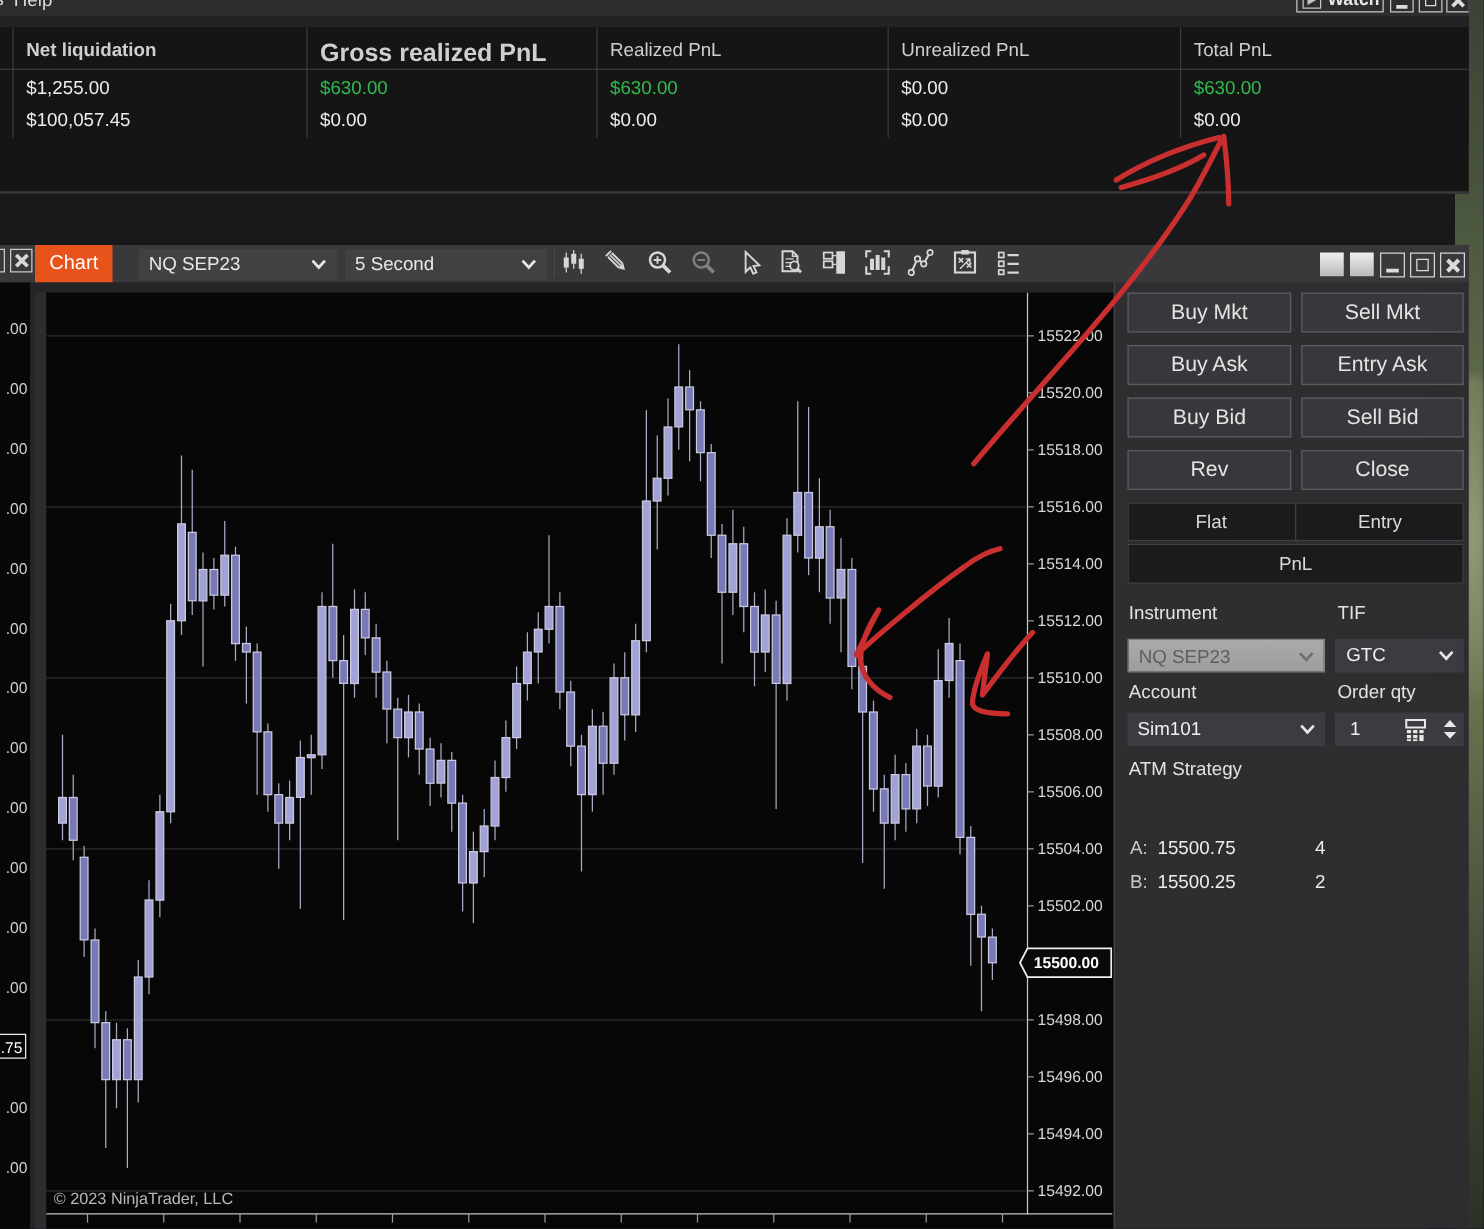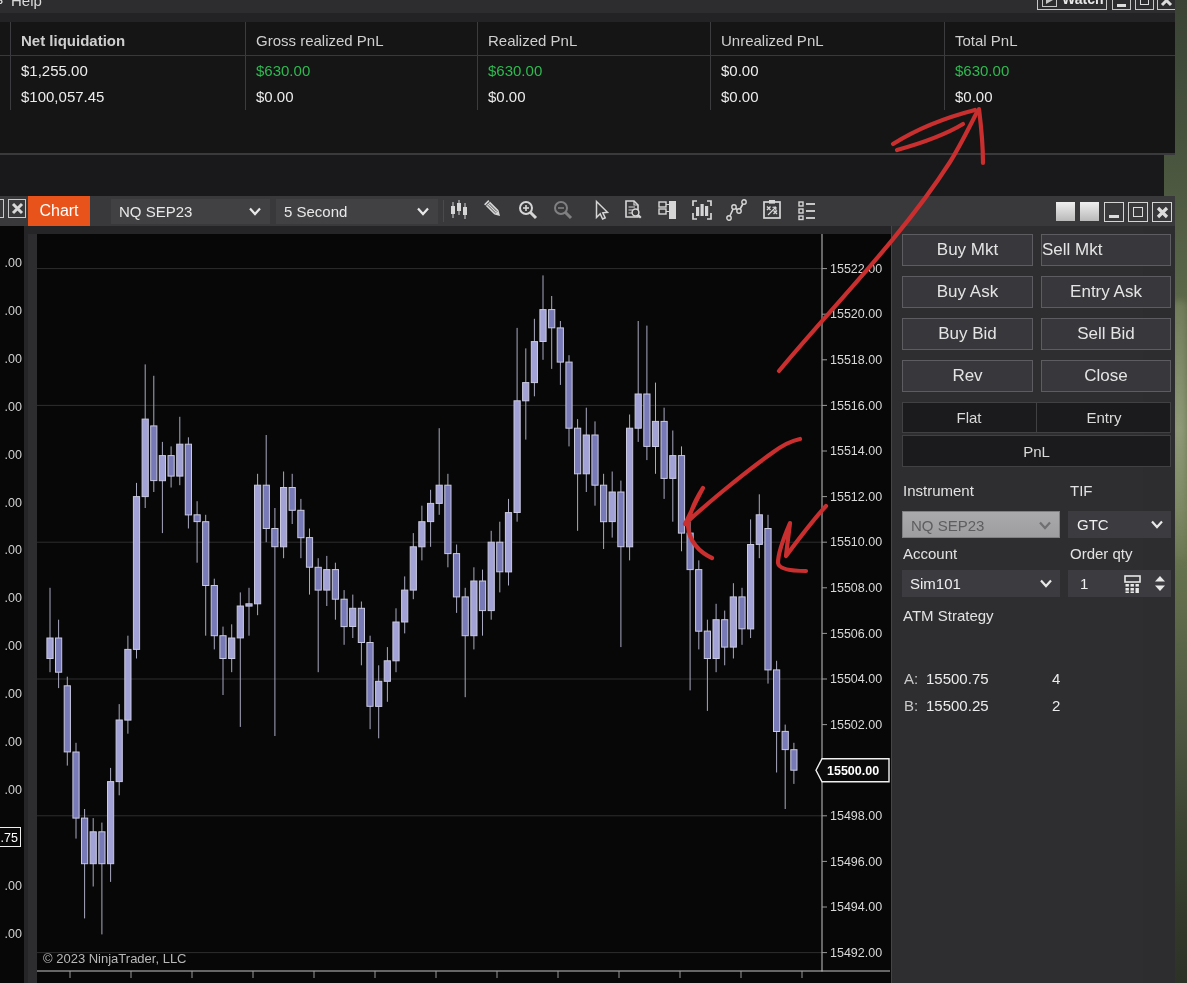--- a/index.html
+++ b/index.html
@@ -32,21 +32,21 @@
   <div class="abs" style="left:0;top:13px;width:100%;height:9px;background:#232325;"></div>
 
   <div class="abs" style="left:0;top:22px;width:1175px;height:133px;background:#151516;">
     <div class="abs" style="left:10px;top:0;width:1px;height:88px;background:#3c3c3e;"></div>
     <div class="abs" style="left:245px;top:0;width:1px;height:88px;background:#3c3c3e;"></div>
     <div class="abs" style="left:477px;top:0;width:1px;height:88px;background:#3c3c3e;"></div>
     <div class="abs" style="left:710px;top:0;width:1px;height:88px;background:#3c3c3e;"></div>
     <div class="abs" style="left:944px;top:0;width:1px;height:88px;background:#3c3c3e;"></div>
     <div class="abs" style="left:0;top:33px;width:1175px;height:1px;background:#39393b;"></div>
     <div class="abs" style="left:21px;top:10px;font-size:15px;color:#cfcfcf;font-weight:bold;">Net liquidation</div>
-    <div class="abs" style="left:256px;top:10px;font-size:15px;color:#cfcfcf;">Gross realized PnL</div>
+    <div class="abs" style="left:256px;top:10px;font-size:20px;color:#cfcfcf;font-weight:bold;">Gross realized PnL</div>
     <div class="abs" style="left:488px;top:10px;font-size:15px;color:#cfcfcf;">Realized PnL</div>
     <div class="abs" style="left:721px;top:10px;font-size:15px;color:#cfcfcf;">Unrealized PnL</div>
     <div class="abs" style="left:955px;top:10px;font-size:15px;color:#cfcfcf;">Total PnL</div>
     <div class="abs" style="left:21px;top:40px;font-size:15px;color:#ececec;">$1,255.00</div>
     <div class="abs" style="left:256px;top:40px;font-size:15px;" class2="green"><span class="green">$630.00</span></div>
     <div class="abs" style="left:488px;top:40px;font-size:15px;"><span class="green">$630.00</span></div>
     <div class="abs" style="left:721px;top:40px;font-size:15px;color:#ececec;">$0.00</div>
     <div class="abs" style="left:955px;top:40px;font-size:15px;"><span class="green">$630.00</span></div>
     <div class="abs" style="left:21px;top:66px;font-size:15px;color:#ececec;">$100,057.45</div>
     <div class="abs" style="left:256px;top:66px;font-size:15px;color:#ececec;">$0.00</div>
@@ -188,21 +188,21 @@
         <path d="M2 2 L11 11 M11 2 L2 11" stroke="#dcdcdc" stroke-width="3.2"></path>
       </svg>
   </div>
   <div class="abs" style="left:0;top:30px;width:863px;height:8px;background:#252527;"></div>
   <div class="abs" style="left:0;top:38px;width:9px;height:749px;background:#2d2d30;"></div>
 
   <div class="abs" style="left:9px;top:38px;width:854px;height:749px;background:#070708;"></div>
 
   <div class="abs" style="left:863px;top:30px;width:252px;height:757px;background:#2e2e31;border-left:1px solid #454548;">
     <div class="abs" style="left:10px;top:8px;width:131px;height:32px;background:#38383c;border:1px solid #5d5d61;color:#e4e4e4;font-size:17px;line-height:30px;text-align:center;">Buy Mkt</div>
-    <div class="abs" style="left:149px;top:8px;width:130px;height:32px;background:#38383c;border:1px solid #5d5d61;color:#e4e4e4;font-size:17px;line-height:30px;">Sell Mkt</div>
+    <div class="abs" style="left:149px;top:8px;width:130px;height:32px;background:#38383c;border:1px solid #5d5d61;color:#e4e4e4;font-size:17px;line-height:30px;text-align:center;">Sell Mkt</div>
     <div class="abs" style="left:10px;top:50px;width:131px;height:32px;background:#38383c;border:1px solid #5d5d61;color:#e4e4e4;font-size:17px;line-height:30px;text-align:center;">Buy Ask</div>
     <div class="abs" style="left:149px;top:50px;width:130px;height:32px;background:#38383c;border:1px solid #5d5d61;color:#e4e4e4;font-size:17px;line-height:30px;text-align:center;">Entry Ask</div>
     <div class="abs" style="left:10px;top:92px;width:131px;height:32px;background:#38383c;border:1px solid #5d5d61;color:#e4e4e4;font-size:17px;line-height:30px;text-align:center;">Buy Bid</div>
     <div class="abs" style="left:149px;top:92px;width:130px;height:32px;background:#38383c;border:1px solid #5d5d61;color:#e4e4e4;font-size:17px;line-height:30px;text-align:center;">Sell Bid</div>
     <div class="abs" style="left:10px;top:134px;width:131px;height:32px;background:#38383c;border:1px solid #5d5d61;color:#e4e4e4;font-size:17px;line-height:30px;text-align:center;">Rev</div>
     <div class="abs" style="left:149px;top:134px;width:130px;height:32px;background:#38383c;border:1px solid #5d5d61;color:#e4e4e4;font-size:17px;line-height:30px;text-align:center;">Close</div>
     <div class="abs" style="left:10px;top:176px;width:269px;height:31px;background:#1b1b1d;border:1px solid #414144;"></div>
     <div class="abs" style="left:10px;top:176px;width:135px;height:31px;border-right:1px solid #414144;color:#dadada;font-size:15px;line-height:31px;text-align:center;">Flat</div>
     <div class="abs" style="left:145px;top:176px;width:134px;height:31px;color:#dadada;font-size:15px;line-height:31px;text-align:center;">Entry</div>
     <div class="abs" style="left:10px;top:209px;width:269px;height:32px;background:#1b1b1d;border:1px solid #414144;color:#dadada;font-size:15px;line-height:32px;text-align:center;">PnL</div>

